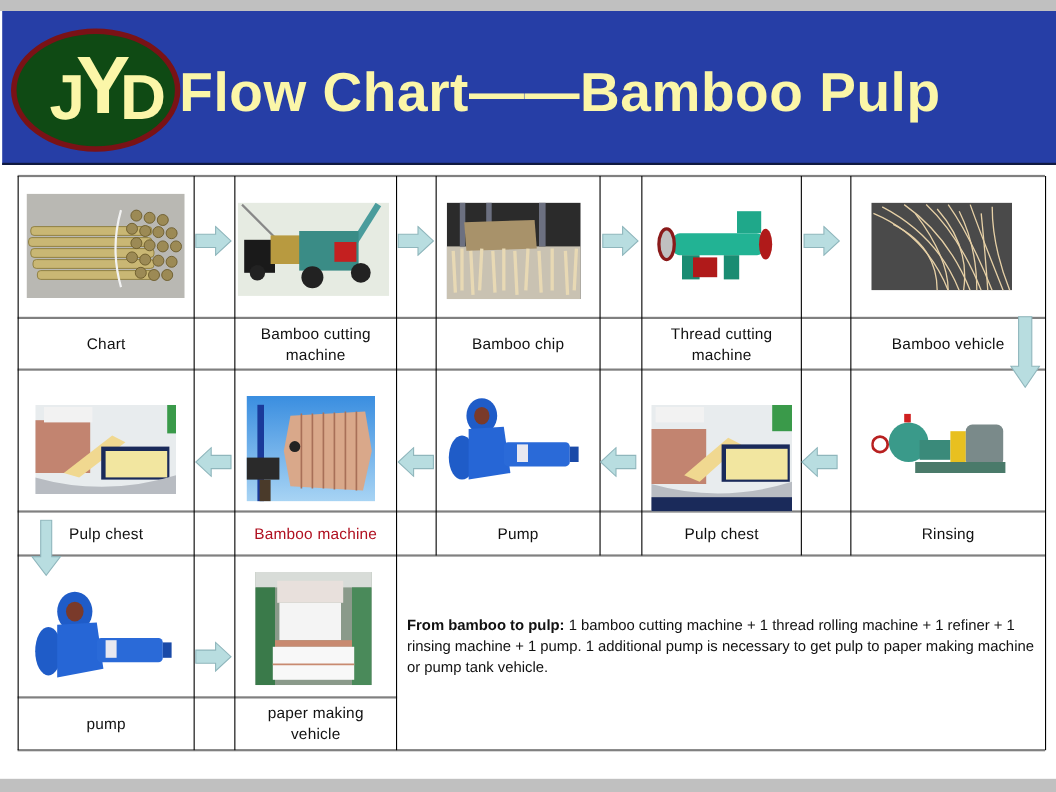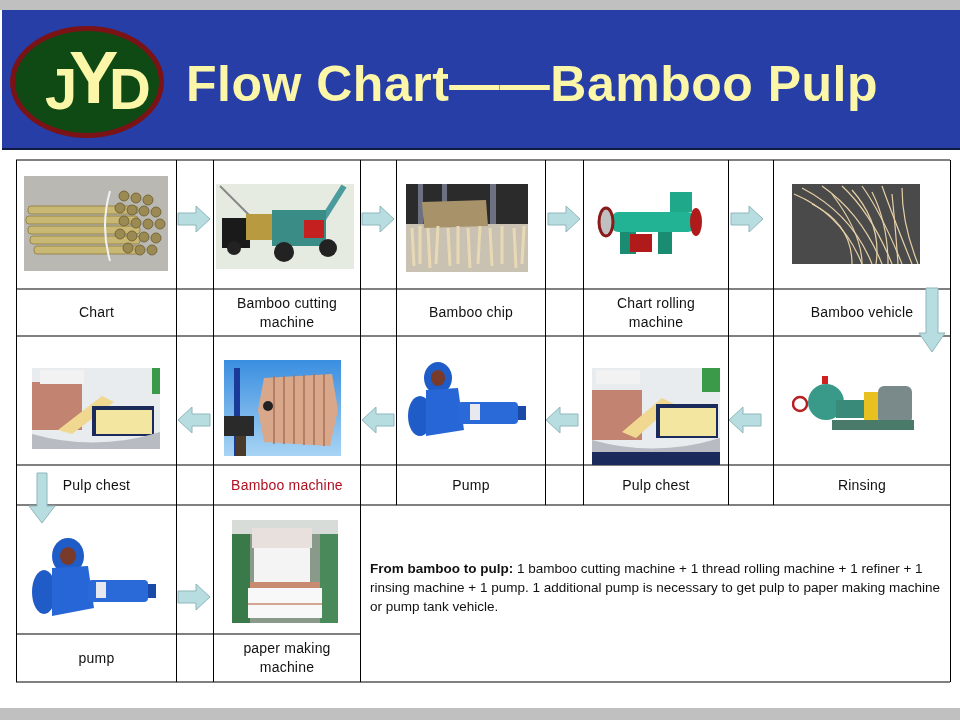--- a/index.html
+++ b/index.html
@@ -4,21 +4,21 @@
 <style>
   html,body{margin:0;padding:0;}
   body{width:960px;height:720px;position:relative;background:#ffffff;overflow:hidden;font-family:"Liberation Sans",sans-serif;}
   .topbar{position:absolute;left:0;top:0;width:960px;height:10px;background:#c0c0c0;}
   .header{position:absolute;left:2px;top:10px;width:958px;height:138px;background:#263ea6;border-bottom:2px solid #101a40;}
   .logo{position:absolute;left:8px;top:16px;width:154px;height:112px;border-radius:50%;background:#0f4a14;border:5px solid #7a1216;box-sizing:border-box;}
   .logo span{position:absolute;color:#fbf6a8;font-weight:bold;font-family:"Liberation Sans",sans-serif;}
   .logo .j{left:30px;top:24px;font-size:58px;}
   .logo .y{left:54px;top:4px;font-size:74px;}
   .logo .d{left:94px;top:24px;font-size:58px;}
-  .title{position:absolute;left:184px;top:45px;font-size:50px;font-weight:bold;color:#fbf6a8;letter-spacing:0.5px;white-space:nowrap;}
+  .title{position:absolute;left:161px;top:45px;font-size:50px;font-weight:bold;color:#fbf6a8;letter-spacing:0.5px;white-space:nowrap;}
   .bottombar{position:absolute;left:0;top:708px;width:960px;height:12px;background:#c0c0c0;}
   .vline{position:absolute;width:1px;background:#000;}
   .hline{position:absolute;height:2px;background:#808080;}
   .label{position:absolute;display:flex;align-items:center;justify-content:center;text-align:center;font-size:14px;color:#111;line-height:19px;letter-spacing:0.2px;}
   .label.red{color:#b01020;}
   .img{position:absolute;overflow:hidden;}
   .arrow{position:absolute;}
   .note{position:absolute;left:370px;top:559px;width:572px;font-size:13.5px;line-height:19px;color:#111;}
   .note b{font-weight:bold;}
 </style>
@@ -178,21 +178,21 @@
 </div>
 <div class="arrow" style="left:730px;top:205px;">
   <svg width="34" height="28" viewBox="0 0 34 28">
       <path d="M1 8 H19 V1 L33 14 L19 27 V20 H1 Z" fill="#b8dde0" stroke="#8fb6bc" stroke-width="1"></path>
     </svg>
 </div>
 
 <div class="label" style="left:17px;top:290px;width:159px;height:45px;">Chart</div>
 <div class="label" style="left:214px;top:290px;width:146px;height:45px;padding:0 12px;box-sizing:border-box;">Bamboo cutting machine</div>
 <div class="label" style="left:397px;top:290px;width:148px;height:45px;text-align:right;">Bamboo chip</div>
-<div class="label" style="left:584px;top:290px;width:144px;height:45px;padding:0 16px;box-sizing:border-box;">Chart rolling machine</div>
+<div class="label" style="left:584px;top:290px;width:144px;height:45px;padding:0 16px;box-sizing:border-box;">Thread cutting machine</div>
 <div class="label" style="left:774px;top:290px;width:176px;height:45px;">Bamboo vehicle</div>
 
 <div class="arrow" style="left:918px;top:287px;">
   <svg width="28" height="66" viewBox="0 0 28 66">
       <path d="M8 1 H20 V46 H27 L14 65 L1 46 H8 Z" fill="#b8dde0" stroke="#8fb6bc" stroke-width="1"></path>
     </svg>
 </div>
 
 <div class="img" style="left:32px;top:368px;width:128px;height:81px;">
   <svg width="128" height="81" viewBox="0 0 128 81">
@@ -327,19 +327,19 @@
   </svg>
 </div>
 
 <div class="arrow" style="left:177px;top:583px;">
   <svg width="34" height="28" viewBox="0 0 34 28">
       <path d="M1 8 H19 V1 L33 14 L19 27 V20 H1 Z" fill="#b8dde0" stroke="#8fb6bc" stroke-width="1"></path>
     </svg>
 </div>
 
 <div class="label" style="left:17px;top:635px;width:159px;height:46px;">pump</div>
-<div class="label" style="left:214px;top:635px;width:146px;height:46px;padding:0 18px;box-sizing:border-box;">paper making machine</div>
+<div class="label" style="left:214px;top:635px;width:146px;height:46px;padding:0 18px;box-sizing:border-box;">paper making vehicle</div>
 
 <div class="note">
   <b>From bamboo to pulp:</b><span> 1 bamboo cutting machine + 1 thread rolling machine + 1 refiner + 1 rinsing machine + 1 pump. 1 additional pump is necessary to get pulp to paper making machine or pump tank vehicle.</span>
 </div>
 
 <div class="bottombar"></div>
 
 </body></html>

